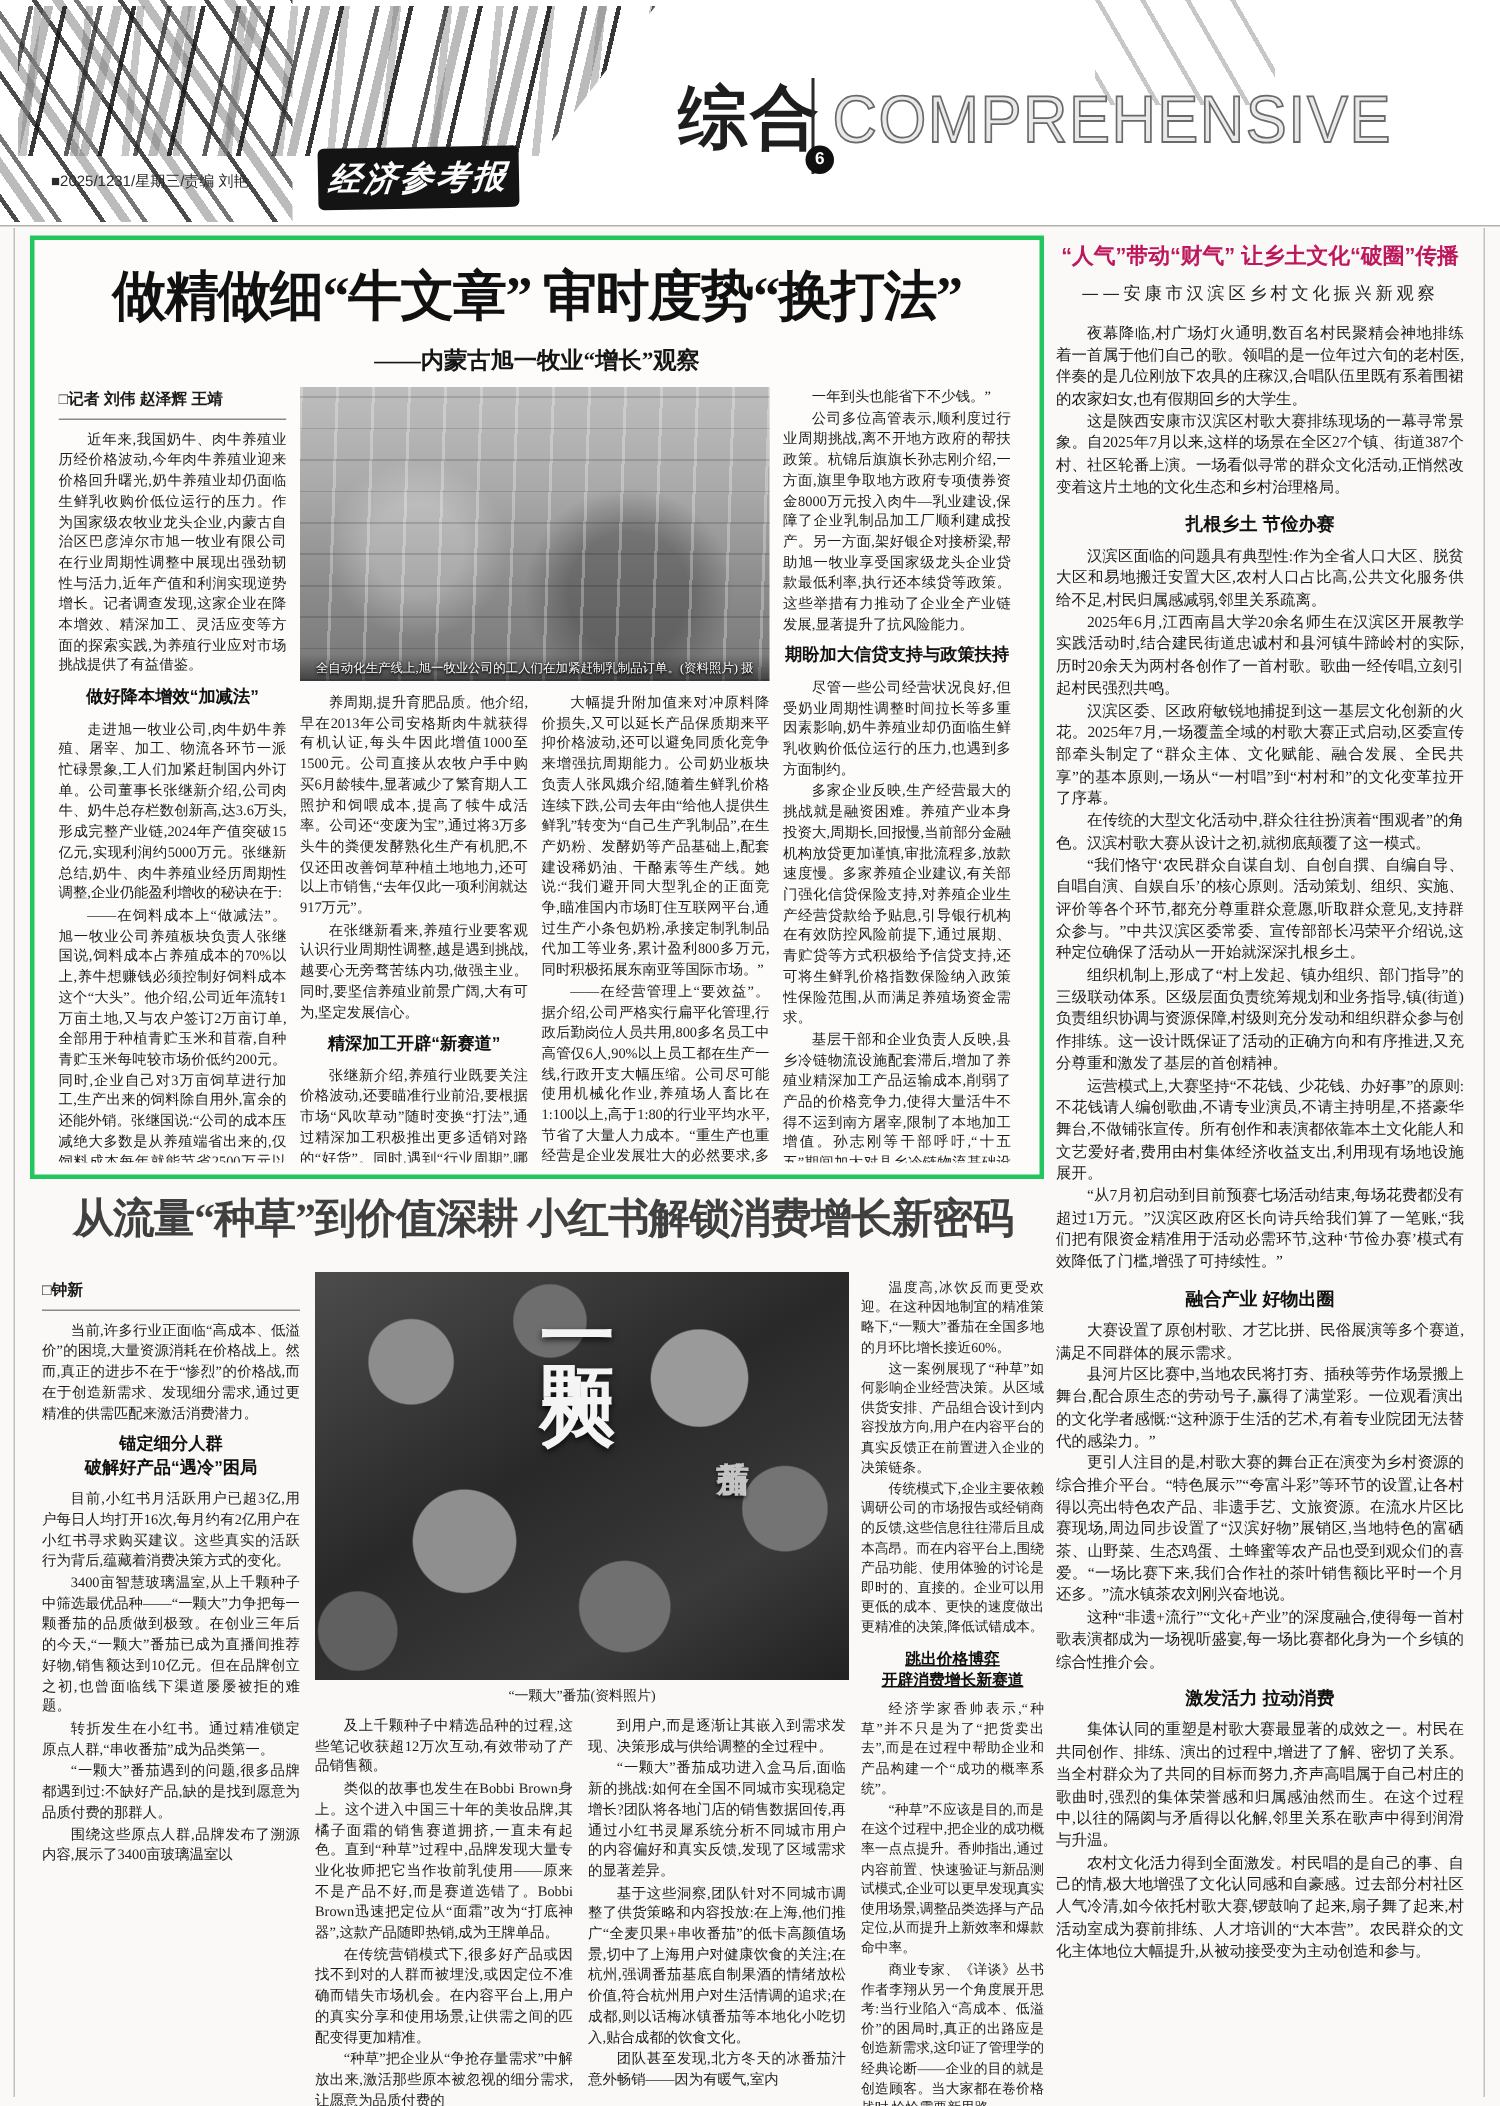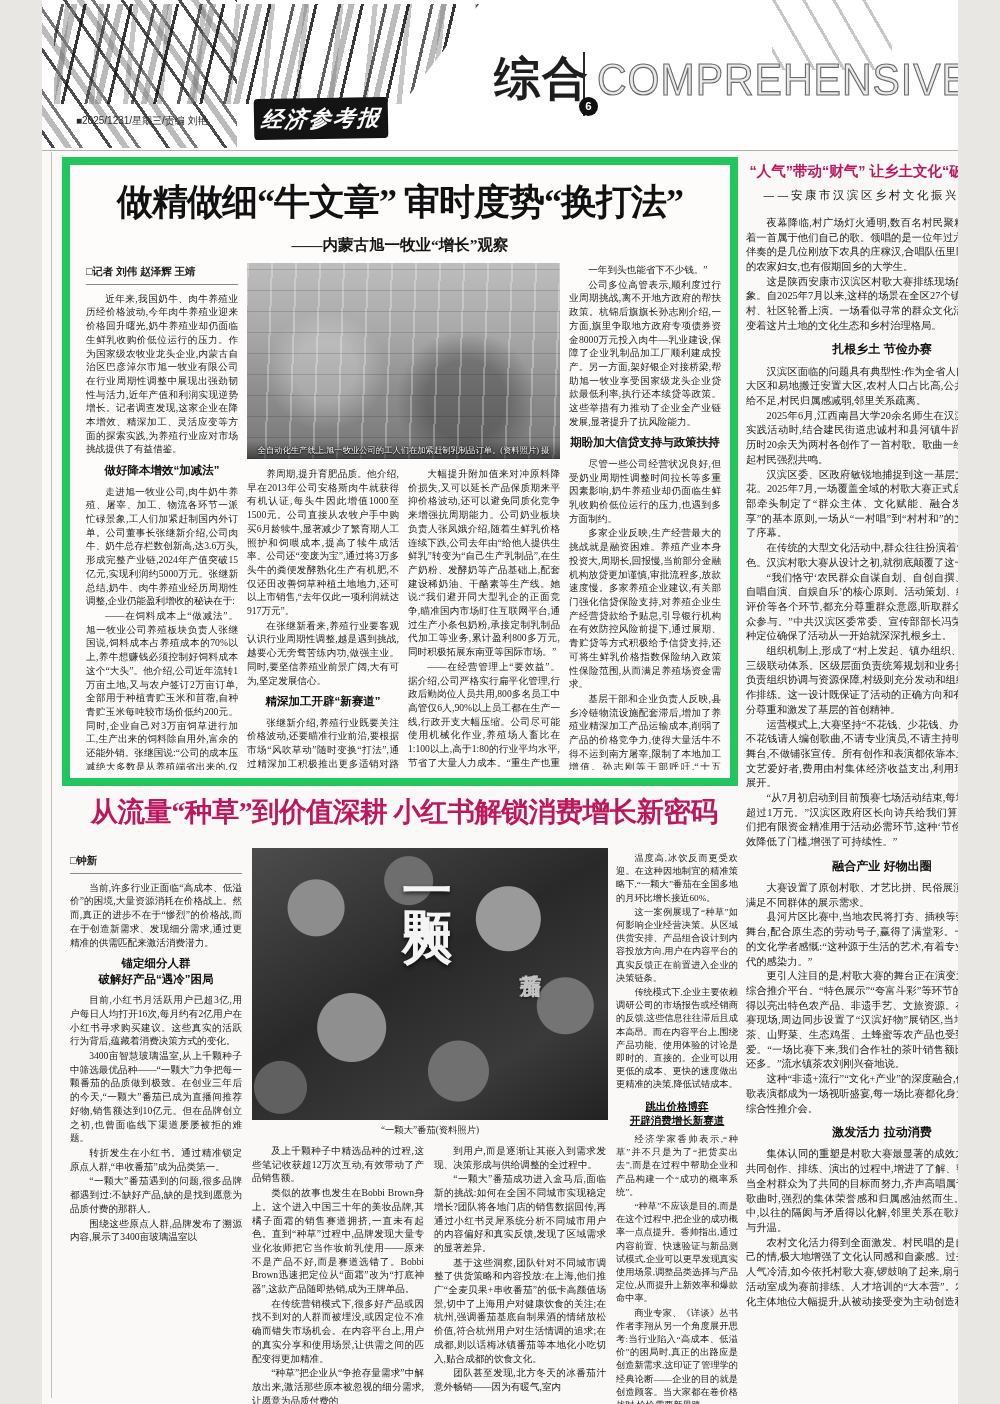--- a/index.html
+++ b/index.html
@@ -1,16 +1,16 @@
 <!DOCTYPE html>
 <html><head>
 <meta charset="utf-8">
 <style>
   html,body{margin:0;padding:0;background:#e9e7e3;}
-  .page{position:relative;width:916px;height:1404px;margin:0 auto;background:#faf9f7;
+  .page{position:relative;width:1000px;height:1404px;margin:0 auto;background:#faf9f7;
         font-family:"Liberation Serif","DejaVu Serif",serif;color:#1c1c1c;overflow:hidden;}
   
   .hdr{position:absolute;left:0;top:0;width:1000px;height:150px;background:#fff;border-bottom:1px solid #b3b0ab;}
   .stripes{position:absolute;
     background:
       repeating-linear-gradient(103deg, transparent 0 7px, rgba(40,40,40,.75) 7px 10px, transparent 10px 17px,
         rgba(130,130,130,.55) 17px 23px, transparent 23px 29px, rgba(20,20,20,.85) 29px 32px, transparent 32px 45px),
       repeating-linear-gradient(96deg, transparent 0 11px, rgba(90,90,90,.35) 11px 16px, transparent 16px 34px);
   }
   .stripes-left{left:12px;top:4px;width:425px;height:100px;clip-path:polygon(0 0,100% 0,82% 100%,0 100%);}
@@ -33,21 +33,21 @@
             transform:rotate(-1deg);display:flex;align-items:center;justify-content:center;}
   .masthead span{color:#fdfdfd;font-size:22px;font-weight:bold;font-style:italic;letter-spacing:2px;
                  font-family:"Liberation Serif",serif;transform:skewX(-6deg);}
   
   .rule-v{position:absolute;top:152px;bottom:6px;width:1px;background:#c4c1bc;}
   
   .para{margin:0;text-indent:2em;text-align:justify;}
   .subhead{font-family:"Liberation Sans","DejaVu Sans",sans-serif;font-weight:bold;text-align:center;
            font-size:11.5px;margin:7px 0 6px;white-space:pre-line;line-height:1.35;color:#111;}
   
-  .main-art{position:absolute;left:20px;top:157px;width:676px;height:629px;border:8px solid #22c55e;background:#fdfcfa;box-sizing:border-box;}
+  .main-art{position:absolute;left:20px;top:157px;width:676px;height:629px;border:3px solid #22c55e;background:#fdfcfa;box-sizing:border-box;}
   .m-title{margin-top:13px;text-align:center;font-size:36px;font-weight:bold;letter-spacing:-1px;color:#111;}
   .m-sub{text-align:center;font-size:15.5px;font-weight:bold;margin-top:8px;color:#151515;}
   .m-cols{position:absolute;left:16px;right:16px;top:98px;bottom:8px;display:flex;gap:9px;}
   .m-col{width:152px;flex:none;font-size:9.6px;line-height:13.7px;overflow:hidden;}
   .m-col .para{margin-bottom:1px;}
   .byline{font-size:10.5px;font-weight:bold;font-family:"Liberation Sans",sans-serif;
           padding:2px 0 5px;border-bottom:1px solid #8a8a8a;margin-bottom:7px;}
   .m-photo{position:absolute;left:161px;top:0;width:313px;height:196px;overflow:hidden;
     background:
       repeating-linear-gradient(0deg, rgba(0,0,0,.14) 0 1px, transparent 1px 21px),
@@ -61,21 +61,21 @@
   
   .right-art{position:absolute;left:704px;top:162px;width:272px;height:1234px;overflow:hidden;}
   .r-title{font-family:"Liberation Sans","DejaVu Sans",sans-serif;font-weight:bold;font-size:14.5px;
            text-align:center;line-height:1.3;color:#be185d;}
   .r-sub{text-align:center;font-size:11.5px;letter-spacing:2.5px;margin-top:7px;color:#222;
          font-family:"DejaVu Serif",serif;}
   .r-body{margin-top:13px;font-size:10.3px;line-height:14.7px;height:1170px;overflow:hidden;}
   .r-body .subhead{font-size:12px;margin:8px 0 7px;}
   
   .bot-art{position:absolute;left:28px;top:792px;width:668px;height:612px;overflow:hidden;}
-  .b-title{text-align:center;font-size:27.5px;font-weight:bold;letter-spacing:-0.5px;color:#be185d;margin-top:2px;}
+  .b-title{text-align:center;font-size:27.5px;font-weight:bold;letter-spacing:-0.5px;color:#404040;margin-top:2px;}
   .b-body{position:absolute;left:0;right:0;top:56px;bottom:0;}
   .b-col{position:absolute;top:4px;bottom:0;width:172px;font-size:9.6px;line-height:13.7px;overflow:hidden;}
   .b-col .para{margin-bottom:1px;}
   .b-col1{left:0;}
   .b-col2{left:182px;top:296px;}
   .b-col3{left:364px;top:296px;}
   .b-col4{left:546px;width:122px;font-size:9.2px;line-height:13.2px;}
   .b-col4 .subhead{font-size:10.5px;text-decoration:underline;}
   .b-photo{position:absolute;left:182px;top:0;width:356px;height:272px;overflow:hidden;
     background:

